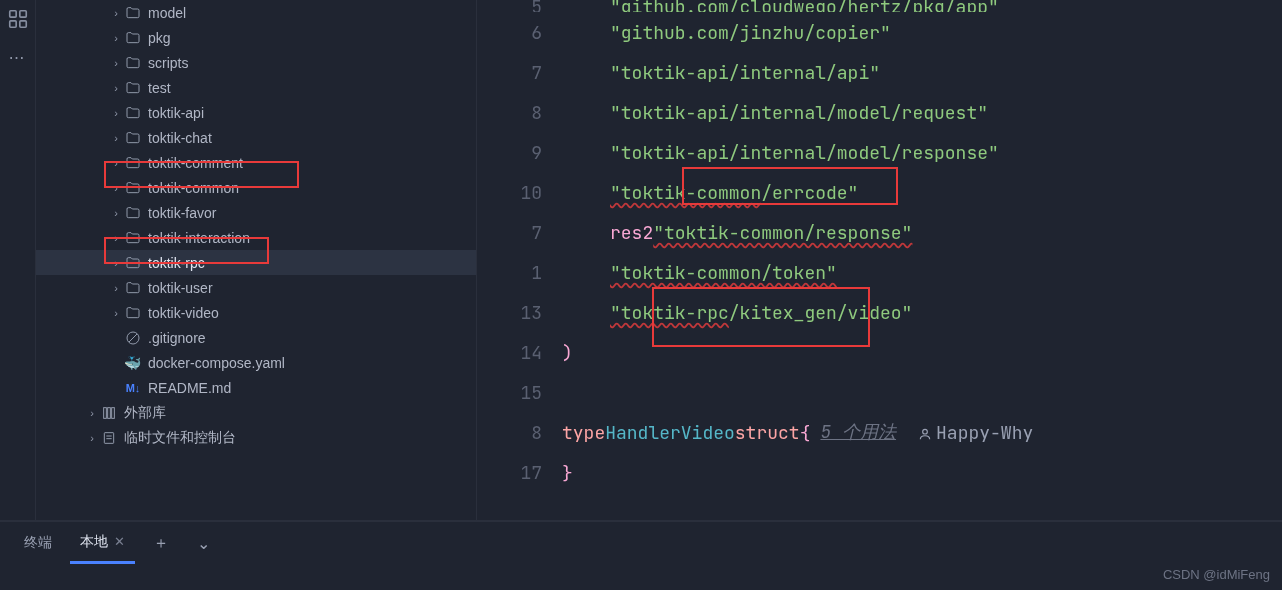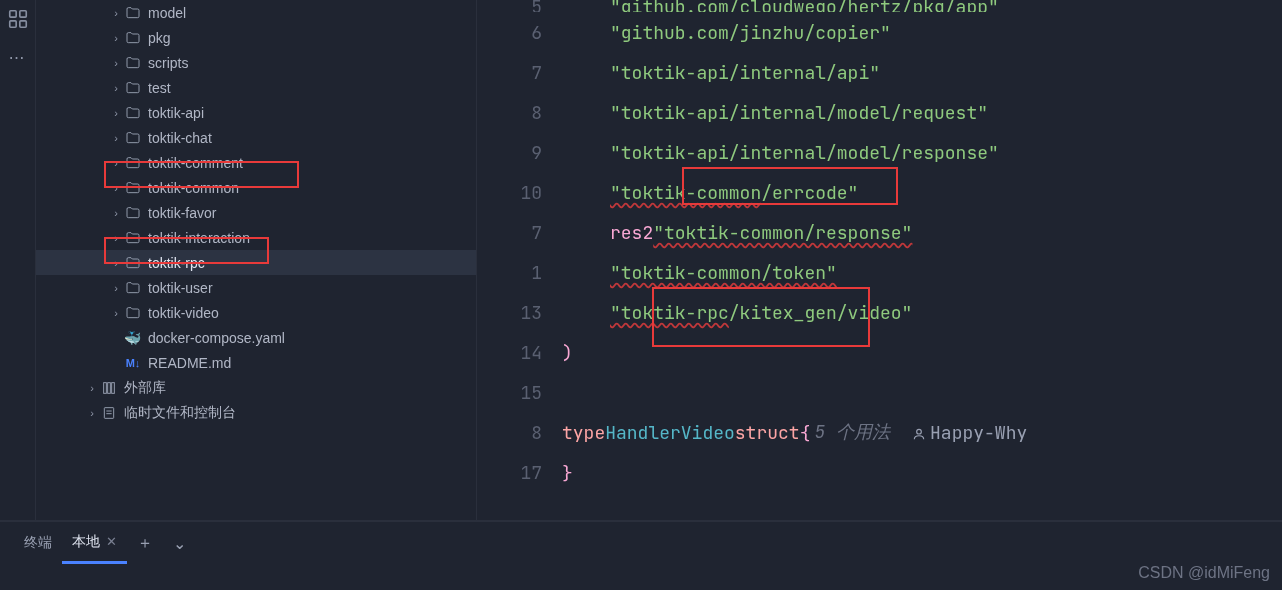--- a/index.html
+++ b/index.html
@@ -90,32 +90,32 @@
 
   .bottom {
     border-top: 2px solid #2a2f3c;
     background: #1f2430;
     height: 70px;
     display:flex; flex-direction:column;
   }
   .tabsrow {
     height: 42px;
     display:flex; align-items:center;
-    gap: 0;
+    gap: 8px;
     padding-left: 14px;
     font-size: 14px;
     color:#99a0b2;
   }
   .tab { padding: 0 10px; height:42px; display:flex; align-items:center; gap:6px; }
   .tab.active { color:#e0e5f0; border-bottom:3px solid #4a82ff; }
   .tab .close { font-size:13px; cursor:pointer; color:#7a8092;}
   .tabsrow .plus, .tabsrow .dd { padding:0 10px; font-size:16px; cursor:pointer; }
   .watermark {
     position: absolute; right: 12px; bottom: 8px;
-    color: #6d7384; font-size: 16px;
+    color: #6d7384; font-size: 13px;
   }
   .folder-ic{stroke:#9aa2b4;fill:none;stroke-width:1.4}
   .file-ic{stroke:#9aa2b4;fill:none;stroke-width:1.4}
 </style>
 </head>
 <body>
 
 <div class="main">
 
   <div class="activity-bar">
@@ -241,20 +241,29 @@
           <span class="lbl">toktik-user</span>
         </div>
       <div class="tree-row" style="padding-left:72px">
           <span class="chev">›</span>
           <span class="icn">
             <svg viewBox="0 0 24 24" class="folder-ic">
               <path d="M3 6a2 2 0 0 1 2-2h4l2 2h8a2 2 0 0 1 2 2v9a2 2 0 0 1-2 2H5a2 2 0 0 1-2-2z"></path>
             </svg>
           </span>
           <span class="lbl">toktik-video</span>
+        </div>
+      <div class="tree-row" style="padding-left:88px">
+          <span class="icn">
+            <svg viewBox="0 0 24 24" class="file-ic">
+              <circle cx="12" cy="12" r="9"></circle>
+              <line x1="6" y1="18" x2="18" y2="6"></line>
+            </svg>
+          </span>
+          <span class="lbl">.gitignore</span>
         </div>
       <div class="tree-row" style="padding-left:88px">
           <span class="icn" style="color:#4a9de8;">🐳</span>
           <span class="lbl">docker-compose.yaml</span>
         </div>
       <div class="tree-row" style="padding-left:88px">
           <span class="icn" style="color:#4a82ff;font-size:11px;font-weight:700;">M↓</span>
           <span class="lbl">README.md</span>
         </div>
       <div class="tree-row" style="padding-left:48px">
@@ -342,21 +351,21 @@
         </div>
       <div class="line">
           <span class="txt">)</span>
         </div>
       <div class="line"></div>
       <div class="line">
         <span class="kw">type</span>
           <span class="ident"> HandlerVideo </span>
           <span class="kw">struct</span>
           <span class="txt"> {</span>
-        <span class="dim" style="margin-left:4px;">5 个用法</span>
+        <span class="dim" style="margin-left:10px;text-decoration:underline;">5 个用法</span>
         <span class="author" style="margin-left:22px;"><svg width="14" height="14" viewBox="0 0 24 24" fill="none" stroke="#99a0b2" stroke-width="2">
               <circle cx="12" cy="8" r="4"></circle>
               <path d="M4 21c0-4 4-6 8-6s8 2 8 6"></path>
             </svg><span>Happy-Why</span></span>
       </div>
       <div class="line">
           <span class="txt">}</span>
         </div>
       <div class="redbox rb-3"></div>
       <div class="redbox rb-4"></div>

